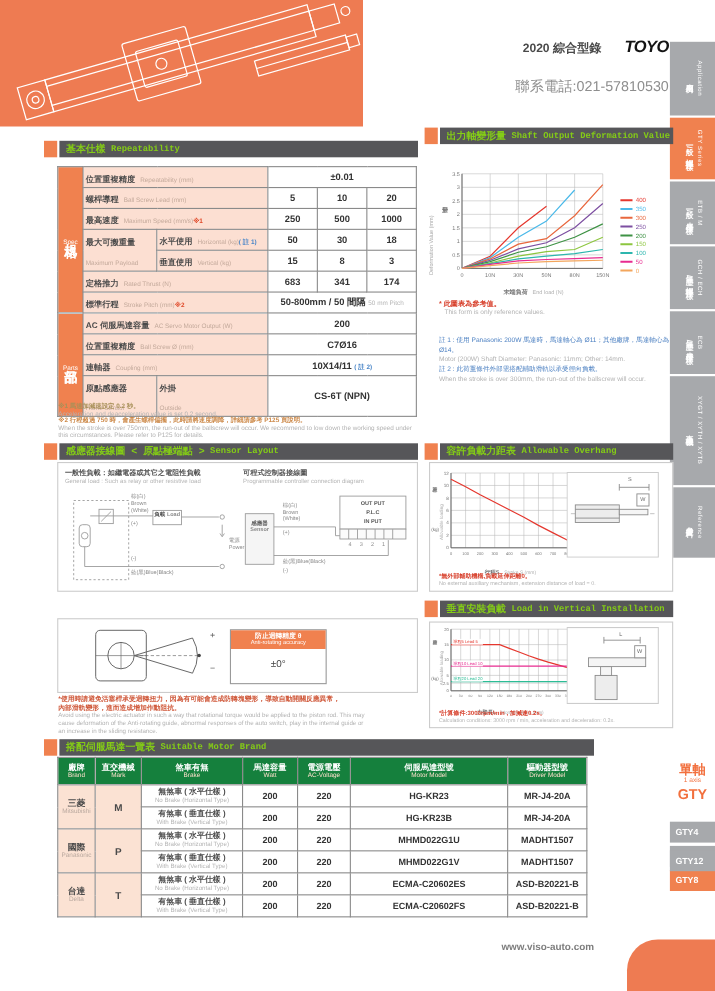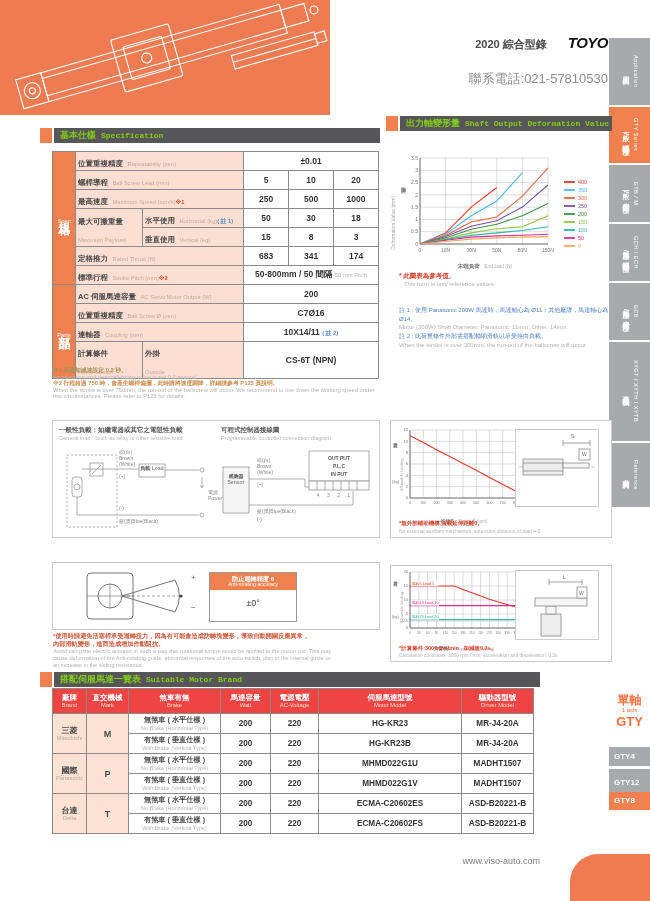--- a/index.html
+++ b/index.html
@@ -19,21 +19,21 @@
   .tab .zh{writing-mode:vertical-rl;font-size:7px;font-weight:bold;letter-spacing:1px;}
   .tab .en{writing-mode:vertical-rl;font-size:5.5px;letter-spacing:0.5px;}
   .models-head{left:609px;top:694px;width:41px;text-align:center;color:#f2703e;line-height:1;}
   .models-head .s1{font-size:12px;font-weight:bold;display:block;}
   .models-head .s2{font-size:6px;display:block;margin-top:1px;}
   .models-head .s3{font-size:13px;font-weight:bold;display:block;margin-top:2px;}
   .mtab{left:609px;width:41px;height:19px;background:#a7a9ac;color:#fff;font-size:8px;font-weight:bold;
         line-height:19px;padding-left:5px;box-sizing:border-box;}
   .mtab.active{background:#f0814f;}
   .footer-shape{left:570px;top:854px;width:80px;height:47px;background:#ee7b52;border-top-left-radius:28px;}
-  .website{left:420px;top:856px;width:120px;text-align:right;font-size:9px;font-weight:normal;color:#7d7d7d;}
+  .website{left:420px;top:856px;width:120px;text-align:right;font-size:9px;font-weight:bold;color:#7d7d7d;}
   
   .sec{height:15px;display:flex;}
   .sec .sq{width:12px;background:#f0814f;margin-right:2px;}
   .sec .bar{flex:1;background:#565659;color:#84cc16;display:flex;align-items:center;padding-left:6px;gap:5px;font-family:Liberation Mono, monospace;}
   .sec .bar .zh{font-size:9px;font-weight:bold;}
   .sec .bar .en{font-size:8px;font-weight:bold;}
   
   table{border-collapse:collapse;table-layout:fixed;}
   #spec-table{width:326px;border:1.5px solid #555;}
   #spec-table td{border:1px solid #8a8a8a;height:18px;padding:0 2px;overflow:hidden;}
@@ -66,21 +66,21 @@
   .dim{font-size:5px;color:#666;}
   
   .accbox{border:1px solid #999;background:#fff;}
   .accbox .hd{background:#f0814f;color:#fff;text-align:center;padding:2px 0;line-height:1.15;}
   .accbox .hd .l1{font-size:6.2px;font-weight:bold;display:block;}
   .accbox .hd .l2{font-size:5.2px;display:block;}
   .accbox .bd{font-size:9px;color:#444;text-align:center;line-height:26px;}
   
   #motor-table{width:481px;border:1.5px solid #555;}
   #motor-table td{border:1px solid #8a8a8a;text-align:center;vertical-align:middle;padding:0;height:19px;overflow:hidden;}
-  #motor-table tr.mh td{background:#ef4444;height:24px;}
+  #motor-table tr.mh td{background:#15803d;height:24px;}
   .mh-zh{font-size:7.5px;font-weight:bold;color:#fff;display:block;line-height:1.2;}
   .mh-en{font-size:5.8px;color:#ffe0cd;display:block;line-height:1.1;}
   td.bcell{background:#fbe2d3;}
   .b-zh{font-size:8px;font-weight:bold;color:#4a4a4a;display:block;line-height:1.2;}
   .b-en{font-size:5.8px;color:#b9a89e;display:block;line-height:1.1;}
   td.mark{background:#fbe2d3;font-size:9px;font-weight:bold;color:#4a4a4a;}
   .br-zh{font-size:7.2px;font-weight:bold;color:#4a4a4a;display:block;line-height:1.2;}
   .br-en{font-size:5.6px;color:#b5b5b5;display:block;line-height:1.1;}
   td.mval{font-size:8.2px;font-weight:bold;color:#333;}
   .xlabel-zh{font-size:5.5px;font-weight:bold;color:#777;}
@@ -155,28 +155,49 @@
   </div>
   <div class="abs mtab" style="top:747px;">GTY4</div>
   <div class="abs mtab" style="top:769px;font-family:Liberation Serif, serif;">GTY5</div>
   <div class="abs mtab active" style="top:791px;">GTY8</div>
   <div class="abs mtab" style="top:773px;">GTY12</div>
 
   <div class="abs sec" style="left:40px;top:128px;width:340px;">
     <div class="sq"></div>
     <div class="bar">
         <span class="zh">基本仕樣</span>
-        <span class="en">Specification</span>
+        <span class="en">Repeatability</span>
       </div>
   </div>
   <div class="abs sec" style="left:386px;top:116px;width:226px;">
     <div class="sq"></div>
     <div class="bar">
         <span class="zh">出力軸變形量</span>
         <span class="en">Shaft Output Deformation Value</span>
+      </div>
+  </div>
+  <div class="abs sec" style="left:40px;top:403px;width:340px;">
+    <div class="sq"></div>
+    <div class="bar">
+        <span class="zh">感應器接線圖 &lt; 原點極端點 &gt;</span>
+        <span class="en">Sensor Layout</span>
+      </div>
+  </div>
+  <div class="abs sec" style="left:386px;top:403px;width:226px;">
+    <div class="sq"></div>
+    <div class="bar">
+        <span class="zh">容許負載力距表</span>
+        <span class="en">Allowable Overhang</span>
+      </div>
+  </div>
+  <div class="abs sec" style="left:386px;top:546px;width:226px;">
+    <div class="sq"></div>
+    <div class="bar">
+        <span class="zh">垂直安裝負載</span>
+        <span class="en">Load in Vertical Installation</span>
       </div>
   </div>
   <div class="abs sec" style="left:40px;top:672px;width:500px;">
     <div class="sq"></div>
     <div class="bar">
         <span class="zh">搭配伺服馬達一覽表</span>
         <span class="en">Suitable Motor Brand</span>
       </div>
   </div>
 
@@ -247,21 +268,21 @@
     </tr>
     <tr>
       <td class="lab" colspan="2"><span class="zh">位置重複精度</span> <span class="en">Ball Screw Ø (mm)</span></td>
       <td class="val" colspan="3">C7Ø16</td>
     </tr>
     <tr>
       <td class="lab" colspan="2"><span class="zh">連軸器</span> <span class="en">Coupling (mm)</span></td>
       <td class="val" colspan="3"><span>10X14/11</span> <span class="mark-blue">( 註 2)</span></td>
     </tr>
     <tr>
-      <td class="lab"><span class="zh">計算條件</span><br><span class="en">Home Sensor</span></td>
+      <td class="lab"><span class="zh">原點感應器</span><br><span class="en">Home Sensor</span></td>
       <td class="lab"><span class="zh">外掛</span><br><span class="en">Outside</span></td>
       <td class="val" colspan="3">CS-6T (NPN)</td>
     </tr>
   </tbody>
     </table>
 
   <div class="abs notes" style="left:53px;top:367px;width:332px;">
     <div class="note-zh-olive">※1 馬達加減速設定 0.2 秒。</div>
     <div class="note-en">Acceleration and deacceleration value is set 0.2 second.</div>
     <div class="note-zh-orange">※2 行程超過 750 時，會產生螺桿偏擺，此時請將速度調降，詳細請參考 P125 頁說明。</div>

